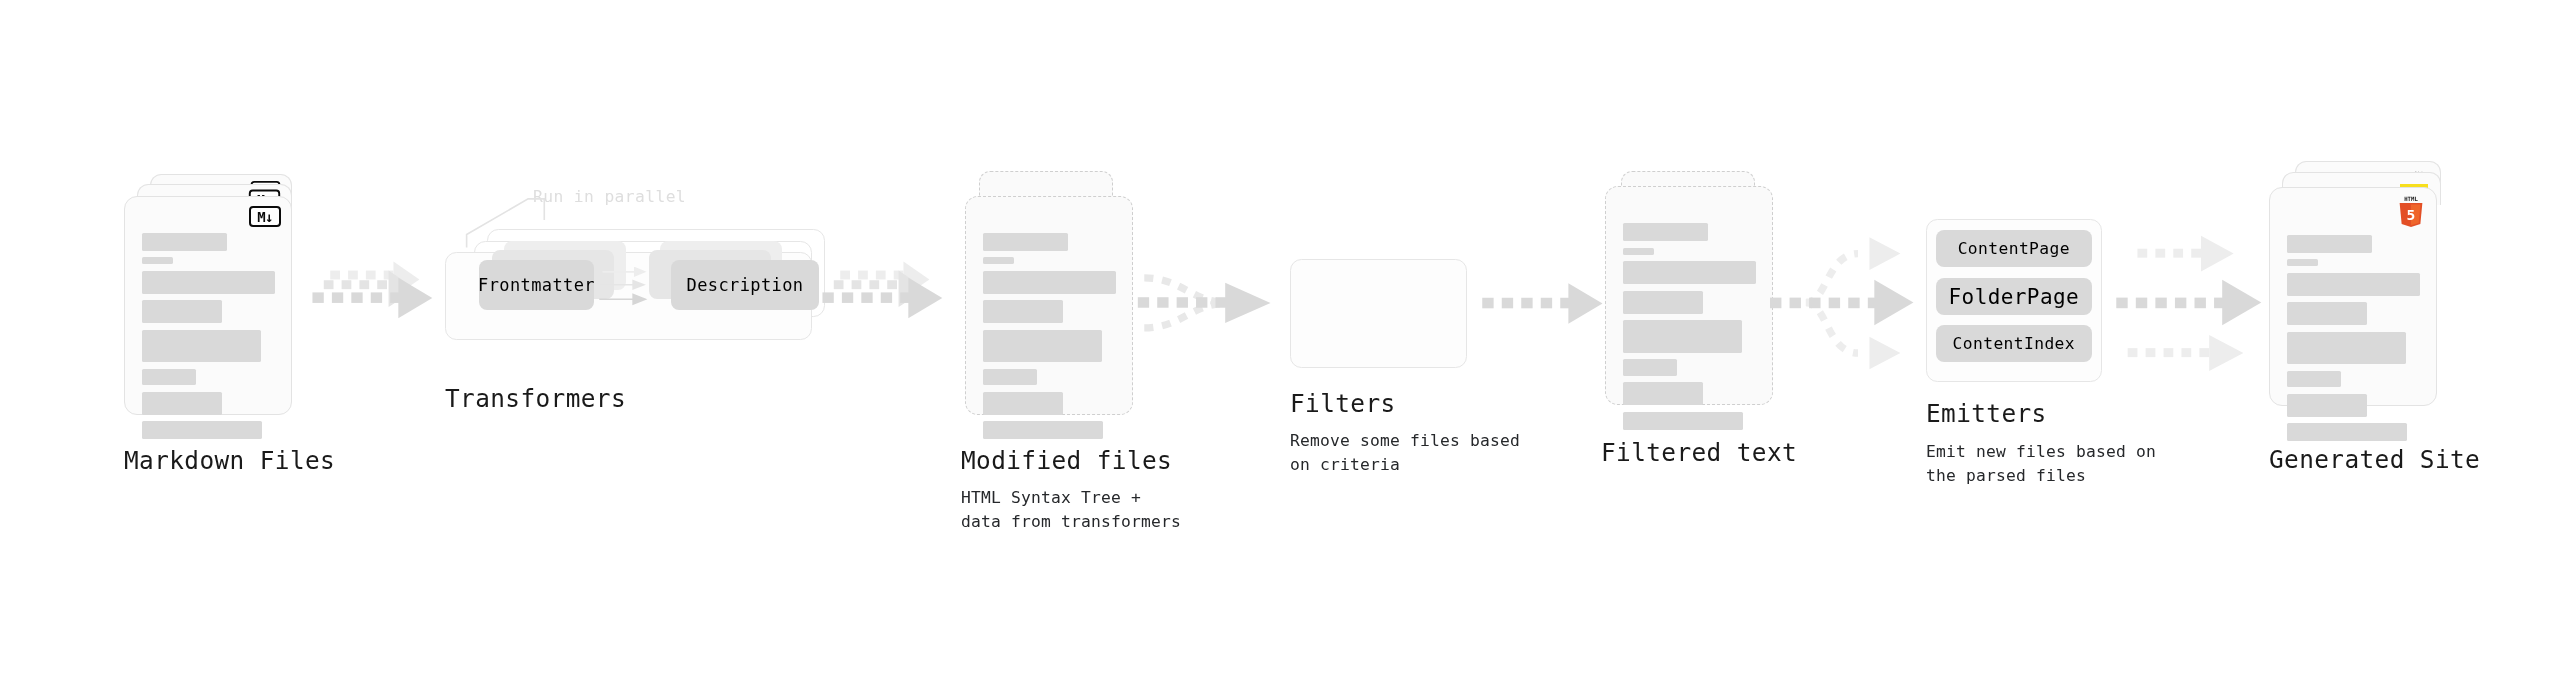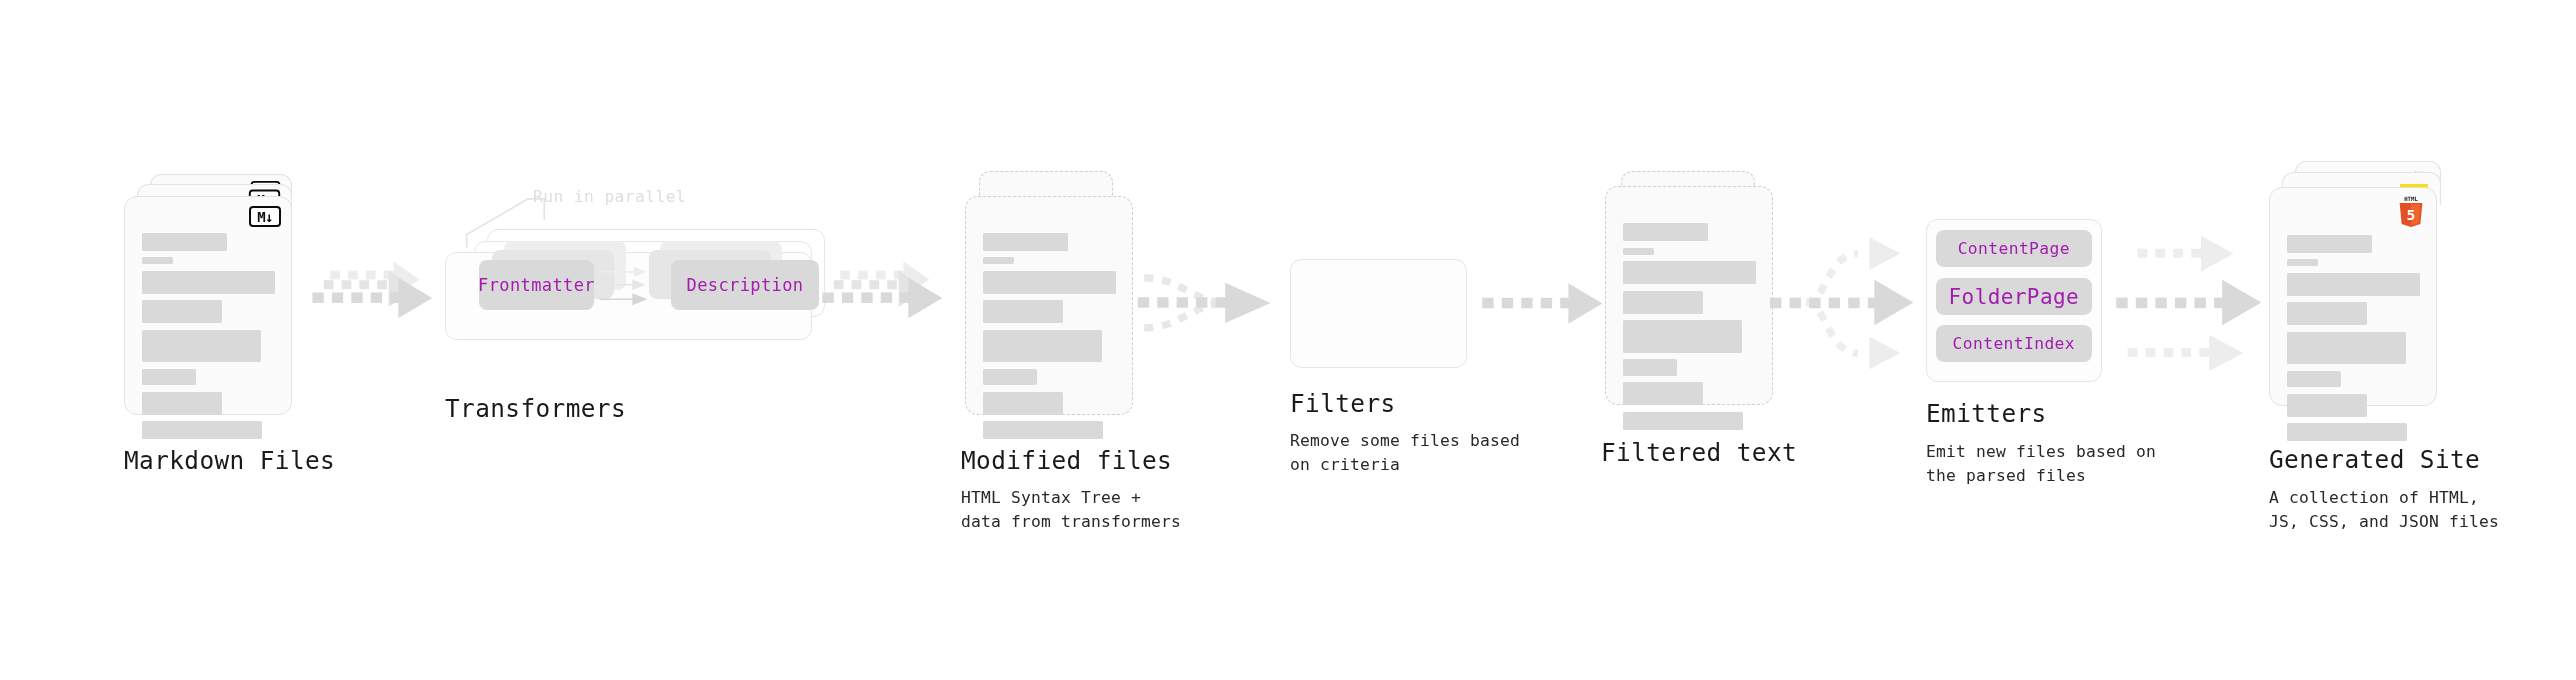--- a/index.html
+++ b/index.html
@@ -62,21 +62,21 @@
     position: absolute;
     border: 1.6px solid #e6e6e6;
     border-radius: 11.4px;
     background: #ffffff;
   }
   .pill {
     position: absolute;
     background: #d9d9d9;
     border-radius: 8.1px;
     display: flex; align-items: center; justify-content: center;
-    font-size: 17px; color: #a21caf;
+    font-size: 17px; color: #000000;
     letter-spacing: 0.4px;
     white-space: nowrap;
   }
 
   
   .arrow { position: absolute; }
 
   .run-label {
     position: absolute;
     font-size: 16.3px;
@@ -178,21 +178,21 @@
       </g>
       <g stroke="#d6d6d6" stroke-width="2" fill="#d6d6d6">
         <line x1="0" y1="40" x2="42" y2="40"></line>
           <polygon points="42,34 57,40 42,46"></polygon>
       </g>
     </svg>
 
     <div class="pill" style="left:34px; top:73px; width:115px; height:50px;">Frontmatter</div>
     <div class="pill" style="left:226px; top:73px; width:148px; height:50px;">Description</div>
 
-    <div class="title" style="position:absolute; left:0px; top:197px;margin-top:10px;">Transformers</div>
+    <div class="title" style="position:absolute; left:0px; top:197px;">Transformers</div>
 
   </div>
 
   <svg class="arrow" style="left:819px; top:260px;" width="130" height="81" viewBox="0 0 160 100">
     <g fill="#ededed">
       <rect x="26" y="13" width="12" height="11"></rect>
         <rect x="48" y="13" width="12" height="11"></rect>
       <rect x="70" y="13" width="12" height="11"></rect>
         <rect x="92" y="13" width="12" height="11"></rect>
       <polygon points="104,2 136,24 104,46"></polygon>
@@ -381,18 +381,16 @@
         <div class="bar" style="width:80px;height:23px;"></div>
         <div class="bar" style="width:119px;height:32.5px;"></div>
         <div class="bar" style="width:54px;height:16.3px;"></div>
         <div class="bar" style="width:80px;height:23px;"></div>
         <div class="bar" style="width:120px;height:18px;"></div>
       </div>
     </div>
 
     <div class="title" style="position:absolute; left:0px; top:291px;">Generated Site</div>
 
-    <div class="caption" style="position:absolute; left:0px; top:332px;">A collection of HTML,
-JS, CSS, and JSON files</div>
   </div>
 
 </div>
 
 
 </body></html>

